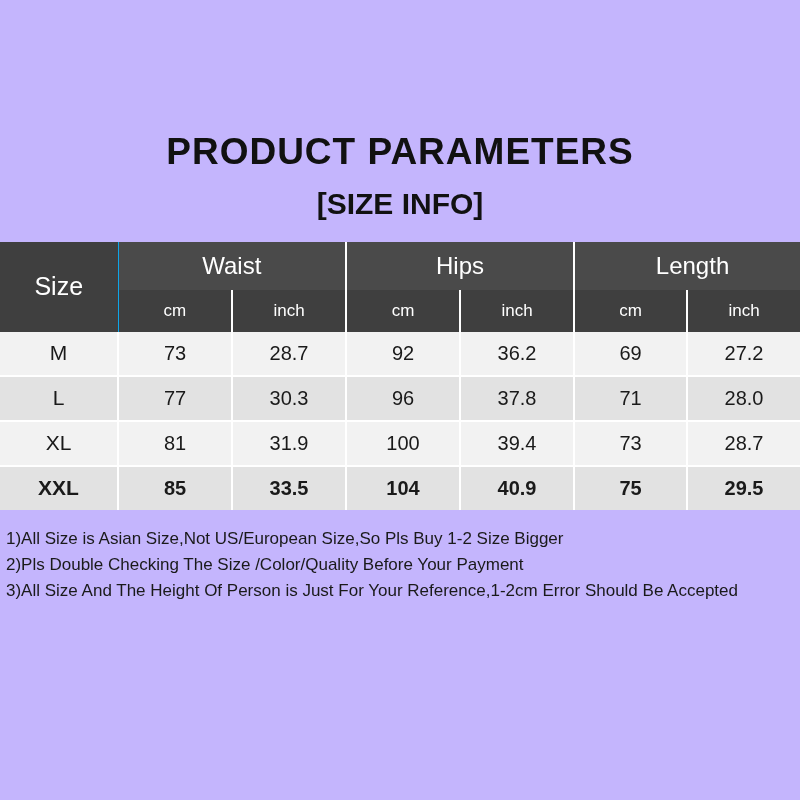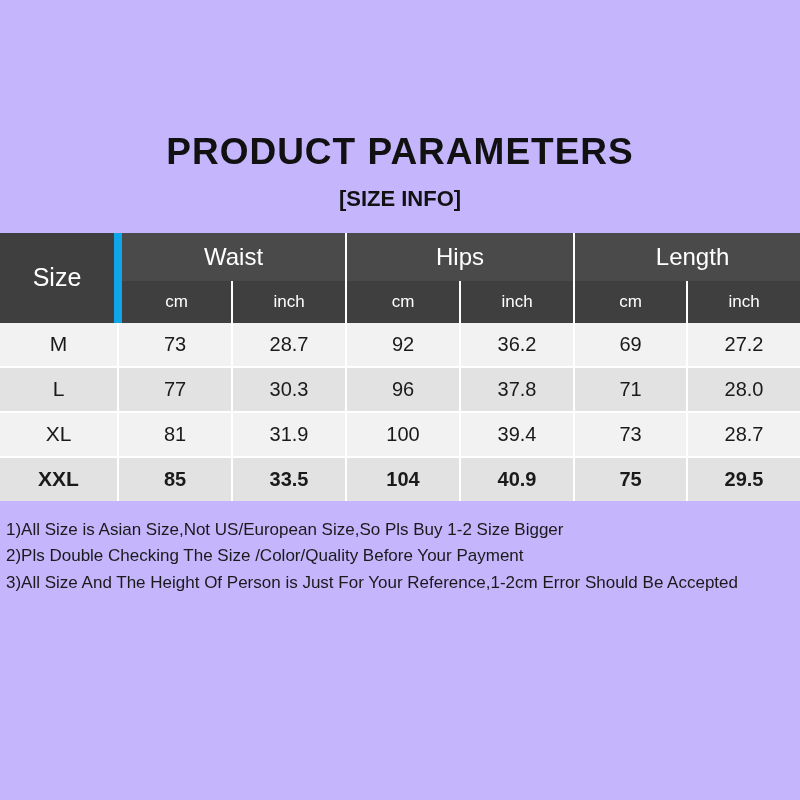--- a/index.html
+++ b/index.html
@@ -28,21 +28,21 @@
   }
   .main-title {
     font-size: 37px;
     font-weight: bold;
     letter-spacing: 1px;
     color: #111111;
     line-height: 1.1;
     margin: 0;
   }
   .sub-title {
-    font-size: 22px;
+    font-size: 30px;
     font-weight: bold;
     color: #111111;
     margin: 14px 0 0 0;
     line-height: 1.1;
   }
 
   
   .table-wrap {
     margin-top: 22px;
     width: 800px;
@@ -68,21 +68,21 @@
     font-size: 24px;
     height: 48px;
     border-right: 2px solid #ffffff;
   }
   .hdr-group.last { border-right: none; padding-left: 10px; }
 
   .hdr-size {
     background: #3f3f3f;
     color: #ffffff;
     font-size: 25px;
-    border-right: 8px solid #0ea5e9;
+    border-right: 1px solid #0ea5e9;
   }
 
   .hdr-unit {
     background: #3f3f3f;
     color: #ffffff;
     font-size: 17px;
     height: 42px;
     border-right: 2px solid #ffffff;
   }
   .hdr-unit.last { border-right: none; }

